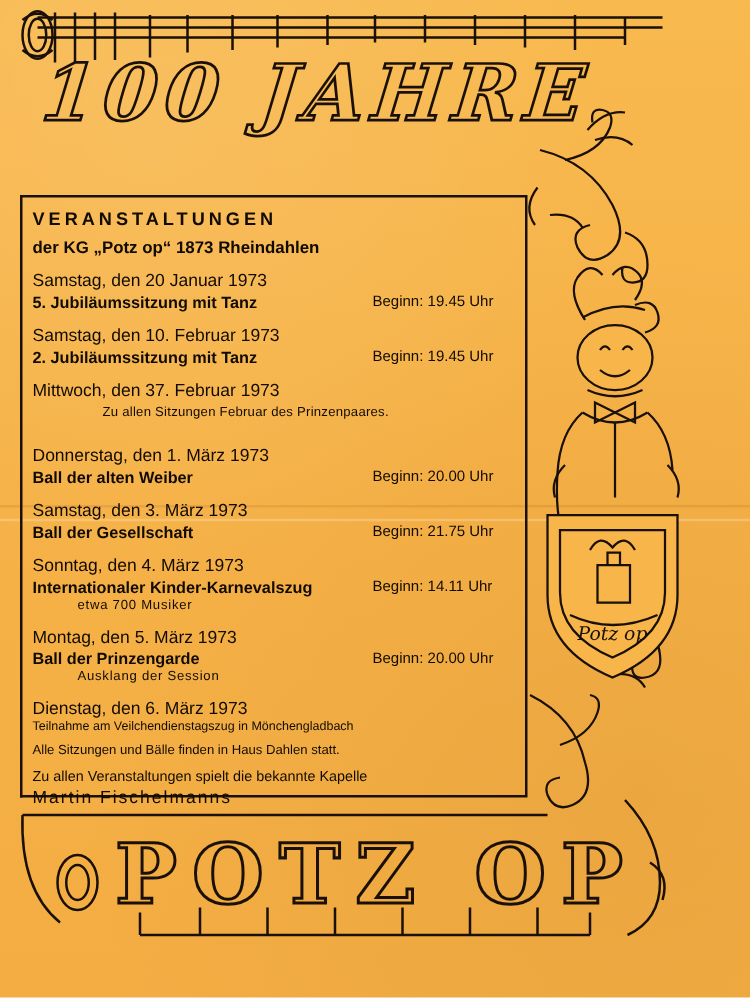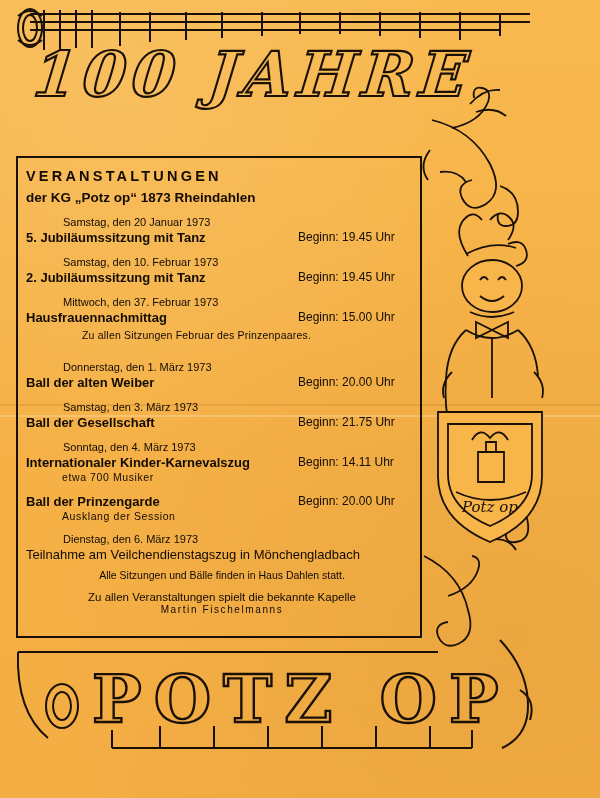--- a/index.html
+++ b/index.html
@@ -114,24 +114,23 @@
   }
   .head2 {
     font-size: 13.5px;
     font-weight: 700;
     margin: 6px 0 0 0;
   }
   .entry {
     margin-top: 11px;
   }
   .entry .date {
-    font-size: 11px;
+    font-size: 14px;
     font-weight: 400;
     margin-bottom: 2px;
-    margin-left: 37px;
   }
   .entry .row {
     display: flex;
     align-items: baseline;
   }
   .entry .title {
     font-size: 13px;
     font-weight: 700;
     flex: 0 0 auto;
   }
@@ -144,33 +143,32 @@
   .note {
     font-size: 10.5px;
     margin-top: 4px;
     padding-left: 56px;
     letter-spacing: 0.2px;
   }
   .gap { height: 9px; }
   .closing {
     margin-top: 10px;
     font-size: 11.5px;
-    text-align: center;
   }
   .closing.small {
     font-size: 10.5px;
     margin-top: 7px;
   }
   .closing.band {
-    font-size: 10px;
+    font-size: 14px;
     letter-spacing: 1.6px;
     margin-top: 1px;
   }
   .bigline {
-    font-size: 13px;
+    font-size: 10px;
     font-weight: 400;
     margin-top: 2px;
   }
 
   
   .timecol {
     position: absolute;
     left: 272px;
     font-size: 12px;
   }
@@ -308,24 +306,20 @@
     <div class="entry">
       <div class="date">Samstag, den 10. Februar 1973</div>
       <div class="row">
         <div class="title">2. Jubiläumssitzung mit Tanz</div>
         <div class="timecol">Beginn: 19.45 Uhr</div>
       </div>
     </div>
 
     <div class="entry">
       <div class="date">Mittwoch, den 37. Februar 1973</div>
-      <div class="row">
-        <div class="title">Hausfrauennachmittag</div>
-        <div class="timecol">Beginn: 15.00 Uhr</div>
-      </div>
     </div>
 
     <div class="note">Zu allen Sitzungen Februar des Prinzenpaares.</div>
     <div class="gap"></div>
 
     <div class="entry">
       <div class="date">Donnerstag, den 1. März 1973</div>
       <div class="row">
         <div class="title">Ball der alten Weiber</div>
         <div class="timecol">Beginn: 20.00 Uhr</div>
@@ -343,20 +337,21 @@
     <div class="entry">
       <div class="date">Sonntag, den 4. März 1973</div>
       <div class="row">
         <div class="title">Internationaler Kinder-Karnevalszug</div>
         <div class="timecol">Beginn: 14.11 Uhr</div>
       </div>
       <div class="sub">etwa 700 Musiker</div>
     </div>
 
     <div class="entry">
+      <div class="date">Montag, den 5. März 1973</div>
       <div class="row">
         <div class="title">Ball der Prinzengarde</div>
         <div class="timecol">Beginn: 20.00 Uhr</div>
       </div>
       <div class="sub">Ausklang der Session</div>
     </div>
 
     <div class="entry">
       <div class="date">Dienstag, den 6. März 1973</div>
       <div class="bigline">Teilnahme am Veilchendienstagszug in Mönchengladbach</div>

